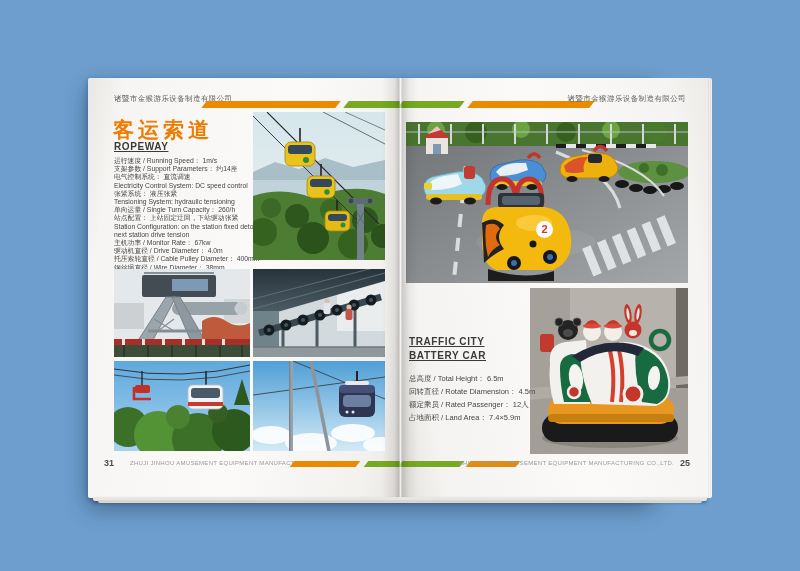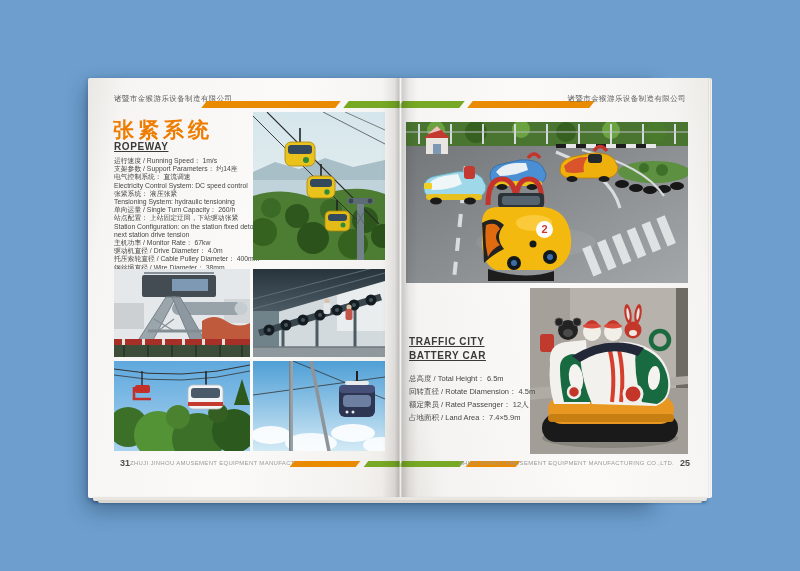--- a/index.html
+++ b/index.html
@@ -46,21 +46,21 @@
 <body>
 
 <div class="book">
 
   <div class="page left">
 
     <div class="company" style="left:26px; top:16px;">诸暨市金猴游乐设备制造有限公司</div>
     <div class="bar orange" style="left:116px; top:23px; width:134px;"></div>
     <div class="bar green" style="left:258px; top:23px; width:60px;"></div>
 
-    <div class="title-cn" style="left:25px; top:38px;">张紧系统</div>
+    <div class="title-cn" style="left:25px; top:38px;">客运索道</div>
     <div class="title-en" style="left:26px; top:63px;">ROPEWAY</div>
 
     <div class="specs l">
       <div>运行速度 / Running Speed： 1m/s</div>
       <div>支架参数 / Support Parameters： 约14座</div>
       <div>电气控制系统： 直流调速</div>
       <div>Electricity Control System: DC speed control</div>
       <div>张紧系统： 液压张紧</div>
       <div>Tensioning System: hydraulic tensioning</div>
       <div>单向运量 / Single Turn Capacity： 260/h</div>
@@ -253,21 +253,21 @@
         <line x1="104" y1="10" x2="104" y2="26" stroke="#222" stroke-width="2"></line>
         <rect x="92" y="20" width="24" height="4" rx="2" fill="#e8eaec"></rect>
         <rect x="86" y="24" width="36" height="32" rx="6" fill="#2e3552"></rect>
         <rect x="86" y="24" width="36" height="8" rx="4" fill="#454f78"></rect>
         <rect x="90" y="34" width="28" height="12" rx="4" fill="#6d7fa0"></rect>
         <circle cx="94" cy="51" r="1.5" fill="#e8eaec"></circle>
           <circle cx="100" cy="51" r="1.5" fill="#e8eaec"></circle>
       </svg>
     </div>
 
-    <div class="footer-num" style="left:32px; top:380px;text-align:right;">31</div>
+    <div class="footer-num" style="left:16px; top:380px;text-align:right;">31</div>
     <div class="footer-txt" style="left:42px; top:382px;">ZHUJI JINHOU AMUSEMENT EQUIPMENT MANUFACTURING CO.,LTD.</div>
     <div class="fbar bar orange" style="left:204px; top:383px; width:66px;"></div>
     <div class="fbar bar green" style="left:278px; top:383px; width:40px;"></div>
   </div>
 
   <div class="page right">
 
     <div class="bar green" style="left:0px;  top:23px; width:62px;"></div>
     <div class="bar orange" style="left:70px; top:23px; width:122px;"></div>
     <div class="company" style="right:26px; top:16px;">诸暨市金猴游乐设备制造有限公司</div>

